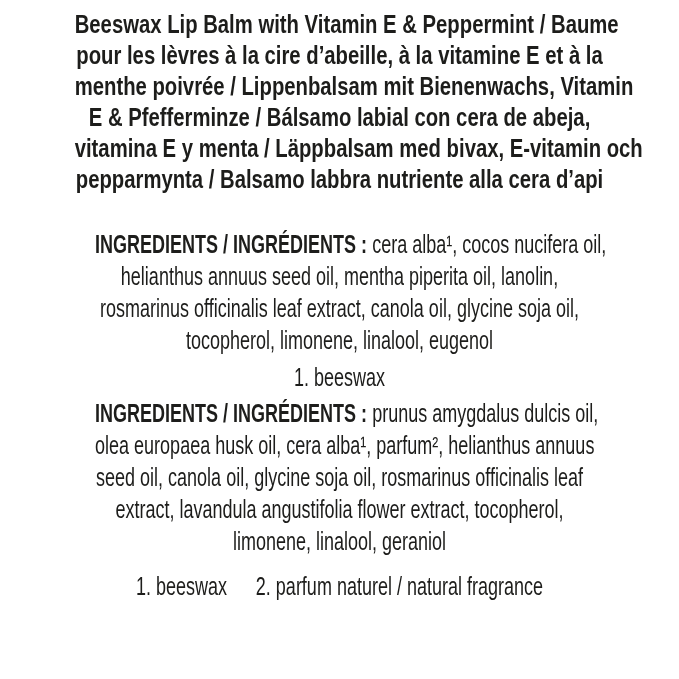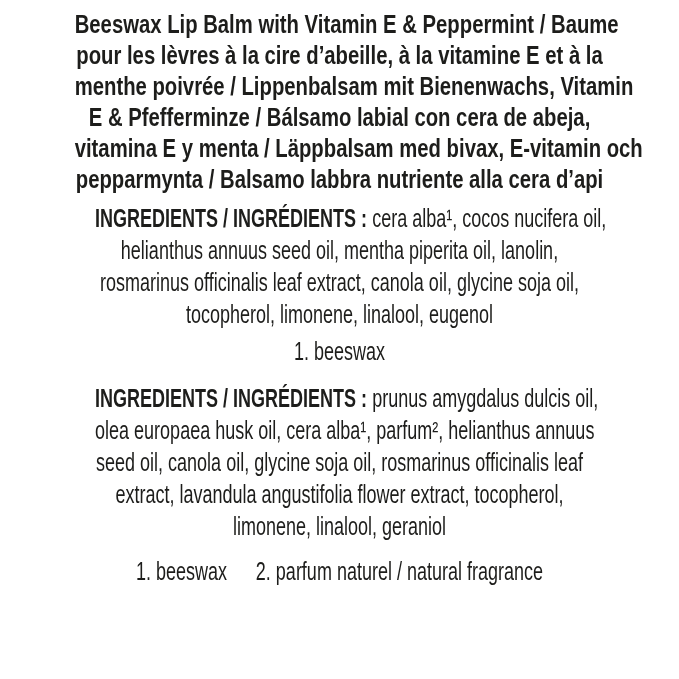--- a/index.html
+++ b/index.html
@@ -35,24 +35,24 @@
   .footnotes-row {
     font-weight: 400;
     font-size: 25px;
     line-height: 32px;
     transform: scaleX(0.72);
   }
   .ing-label {
     font-weight: 700;
     margin-right: 7px;
   }
-  .ing-block-1 { margin-top: 7px; }
+  .ing-block-1 { margin-top: 33px; }
   .footnote-1  { margin-top: 5px; }
   .title-block-2 { margin-top: 23px; }
-  .ing-block-2 { margin-top: 15px; }
+  .ing-block-2 { margin-top: 4px; }
   .footnotes-row {
     margin-top: 13px;
     display: flex;
     justify-content: center;
     gap: 40px;
     white-space: nowrap;
   }
 </style>
 </head>
 <body>

